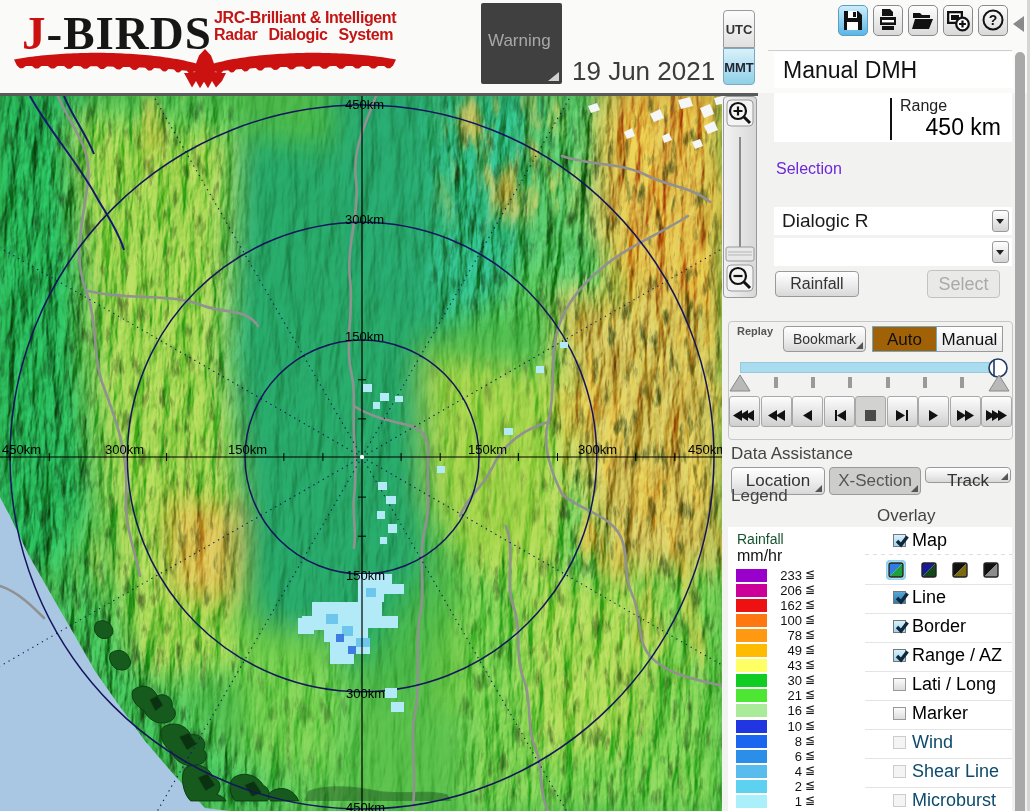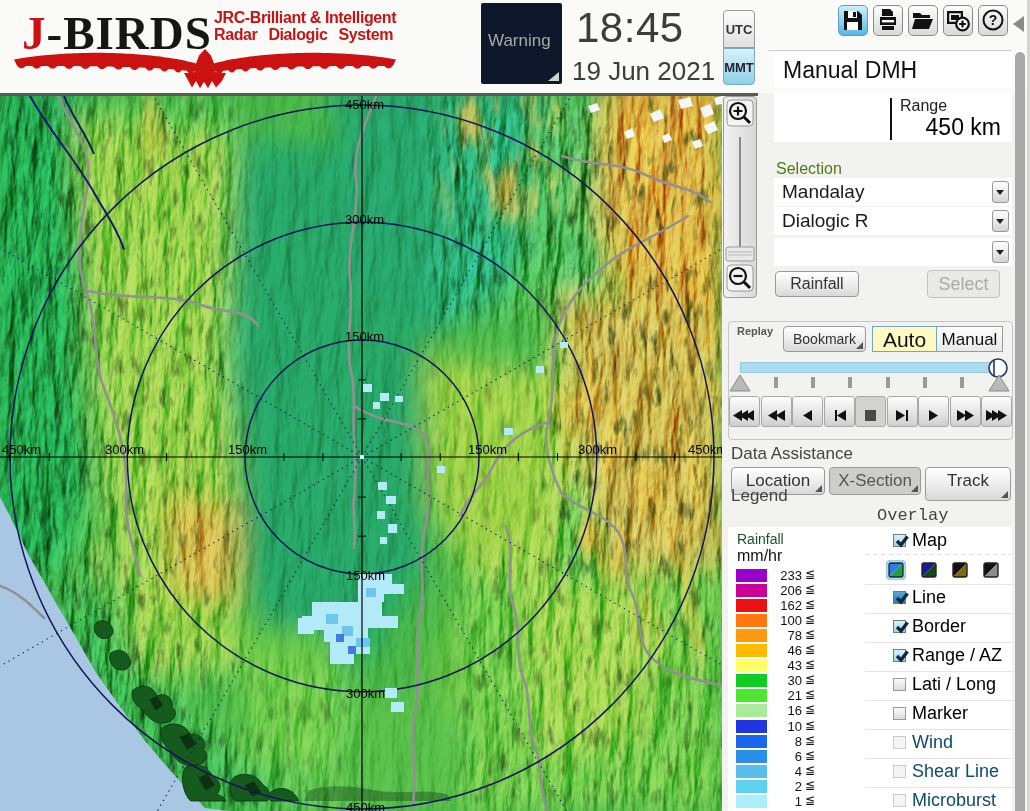--- a/index.html
+++ b/index.html
@@ -262,25 +262,24 @@
  <div class="abs" style="left:22px;top:6px;font-family:'Liberation Serif',serif;font-weight:bold;font-size:47px;letter-spacing:1px;"><span style="color:#cc1111;">J</span><span style="color:#161616;">-BIRDS</span></div>
  <div class="abs" style="left:214px;top:9px;font-size:16px;font-weight:bold;color:#c41414;letter-spacing:-0.4px;">JRC-Brilliant &amp; Intelligent</div>
  <div class="abs" style="left:214px;top:26px;font-size:16px;font-weight:bold;color:#c41414;letter-spacing:-0.4px;word-spacing:7px;">Radar Dialogic System</div>
 
  <svg class="abs" style="left:2px;top:0px;" width="410" height="100" viewBox="0 0 410 100">
   <g transform="translate(0,13.8) scale(1,0.8)">
         <path fill="#cc1111" d="M12,57 L14.9,56.4 L17.9,55.8 L20.9,55.2 L23.9,54.6 L26.9,54.1 L30.0,53.6 L33.1,53.1 L36.2,52.6 L39.4,52.2 L42.6,51.8 L45.8,51.4 L49.0,51.1 L52.2,50.8 L55.5,50.5 L58.7,50.2 L62.0,49.9 L65.3,49.7 L68.6,49.5 L71.9,49.3 L75.2,49.2 L78.5,49.1 L81.8,49.0 L85.1,48.9 L88.4,48.8 L91.8,48.8 L95.1,48.8 L98.4,48.8 L101.7,48.8 L105.0,48.9 L108.2,49.0 L111.5,49.1 L114.8,49.2 L118.0,49.4 L121.2,49.6 L124.4,49.8 L127.6,50.0 L130.8,50.3 L133.9,50.5 L137.1,50.8 L140.1,51.1 L143.2,51.5 L146.2,51.8 L149.2,52.2 L152.2,52.6 L155.2,53.1 L158.1,53.5 L160.9,54.0 L163.7,54.5 L166.5,55.0 L169.3,55.5 L172.0,56.1 L174.6,56.6 L177.2,57.2 L179.8,57.9 L182.3,58.5 L184.7,59.2 L187.1,59.8 L189.5,60.5 L191.8,61.3 L194.0,62.0 L197,52 L203,44 L209,52 L212,62 L214.2,61.3 L216.5,60.5 L218.9,59.8 L221.3,59.2 L223.7,58.5 L226.2,57.9 L228.8,57.2 L231.4,56.6 L234.0,56.1 L236.7,55.5 L239.5,55.0 L242.3,54.5 L245.1,54.0 L247.9,53.5 L250.8,53.1 L253.8,52.6 L256.8,52.2 L259.8,51.8 L262.8,51.5 L265.9,51.1 L268.9,50.8 L272.1,50.5 L275.2,50.3 L278.4,50.0 L281.6,49.8 L284.8,49.6 L288.0,49.4 L291.2,49.2 L294.5,49.1 L297.8,49.0 L301.0,48.9 L304.3,48.8 L307.6,48.8 L310.9,48.8 L314.2,48.8 L317.6,48.8 L320.9,48.9 L324.2,49.0 L327.5,49.1 L330.8,49.2 L334.1,49.3 L337.4,49.5 L340.7,49.7 L344.0,49.9 L347.3,50.2 L350.5,50.5 L353.8,50.8 L357.0,51.1 L360.2,51.4 L363.4,51.8 L366.6,52.2 L369.8,52.6 L372.9,53.1 L376.0,53.6 L379.1,54.1 L382.1,54.6 L385.1,55.2 L388.1,55.8 L391.1,56.4 L394.0,57.0 L391.1,64.7 L388.1,68.1 L385.1,68.2 L382.1,65.1 L379.1,65.1 L376.0,65.2 L372.9,68.4 L369.8,68.4 L366.6,65.2 L363.4,65.2 L360.2,65.3 L357.0,68.5 L353.8,68.5 L350.5,65.3 L347.3,65.3 L344.0,65.3 L340.7,68.6 L337.4,68.6 L334.1,65.4 L330.8,65.4 L327.5,65.5 L324.2,68.7 L320.9,68.7 L317.6,65.6 L314.2,65.6 L310.9,65.7 L307.6,69.0 L304.3,69.0 L301.0,65.9 L297.8,66.0 L294.5,66.1 L291.2,69.4 L288.0,69.5 L284.8,66.4 L281.6,66.5 L278.4,66.6 L275.2,70.0 L272.1,70.1 L268.9,67.0 L265.9,67.2 L262.8,67.4 L259.8,70.8 L256.8,70.9 L253.8,67.9 L250.8,68.1 L247.9,68.4 L245.1,71.8 L242.3,72.0 L239.5,69.1 L236.7,69.3 L234.0,69.6 L231.4,73.1 L228.8,73.4 L226.2,70.5 L223.7,70.8 L221.3,71.2 L218.9,74.7 L216.5,75.1 L214.2,72.2 L212.0,72.6 L224,74 L220,84 L214,92 L210,84 L206,93 L202,85 L198,93 L194,84 L190,92 L186,83 L182,74 L194.0,72.6 L191.8,72.2 L189.5,75.1 L187.1,74.7 L184.7,71.2 L182.3,70.8 L179.8,70.5 L177.2,73.4 L174.6,73.1 L172.0,69.6 L169.3,69.3 L166.5,69.1 L163.7,72.0 L160.9,71.8 L158.1,68.4 L155.2,68.1 L152.2,67.9 L149.2,70.9 L146.2,70.8 L143.2,67.4 L140.1,67.2 L137.1,67.0 L133.9,70.1 L130.8,70.0 L127.6,66.6 L124.4,66.5 L121.2,66.4 L118.0,69.5 L114.8,69.4 L111.5,66.1 L108.2,66.0 L105.0,65.9 L101.7,69.0 L98.4,69.0 L95.1,65.7 L91.8,65.6 L88.4,65.6 L85.1,68.7 L81.8,68.7 L78.5,65.5 L75.2,65.4 L71.9,65.4 L68.6,68.6 L65.3,68.6 L62.0,65.3 L58.7,65.3 L55.5,65.3 L52.2,68.5 L49.0,68.5 L45.8,65.3 L42.6,65.2 L39.4,65.2 L36.2,68.4 L33.1,68.4 L30.0,65.2 L26.9,65.1 L23.9,65.1 L20.9,68.2 L17.9,68.1 L14.9,64.7 Z"></path>
       </g>
  </svg>
 
- <div class="abs" style="left:481px;top:3px;width:81px;height:81px;background:#0f172a;border-radius:2px;">
+ <div class="abs" style="left:481px;top:3px;width:81px;height:81px;background:#404040;border-radius:2px;">
    <div style="position:absolute;left:7px;top:28px;font-size:17px;color:#a8a8a8;">Warning</div>
    <div style="position:absolute;right:3px;bottom:3px;width:0;height:0;border-left:11px solid transparent;border-bottom:9px solid #d0d0d0;"></div>
  </div>
- <div class="abs" style="left:576px;top:4px;font-size:42px;color:#3c3c3c;letter-spacing:0.5px;">18:45</div>
  <div class="abs" style="left:572px;top:56px;font-size:26px;color:#3c3c3c;">19 Jun 2021</div>
 
  <div class="abs" style="left:723px;top:10px;width:32px;height:38px;border:1px solid #9a9a9a;border-radius:4px 4px 0 0;background:linear-gradient(#fcfcfc,#e0e0e0);font-size:13px;font-weight:bold;color:#333;text-align:center;line-height:38px;">UTC</div>
  <div class="abs" style="left:723px;top:48px;width:32px;height:37px;border:1px solid #7aaabf;border-radius:0 0 4px 4px;background:linear-gradient(#d9f1fa,#8fd0e8);font-size:13px;font-weight:bold;color:#223;text-align:center;line-height:37px;">MMT</div>
 
  <div class="tbtn" style="left:838px;background:linear-gradient(#cdeefb,#58b6e6);border-color:#5b9ec4;"></div>
  <div class="tbtn" style="left:873px;"></div>
  <div class="tbtn" style="left:908px;"></div>
  <div class="tbtn" style="left:943px;"></div>
  <div class="tbtn" style="left:978px;"></div>
@@ -325,39 +324,35 @@
 
  <div class="abs" style="left:768px;top:50px;width:244px;height:1px;background:#cfcfcf;"></div>
  <div class="abs" style="left:774px;top:52px;width:239px;height:36px;background:#fff;border-radius:2px;">
    <div style="position:absolute;left:9px;top:5px;font-size:23px;color:#111;">Manual DMH</div>
  </div>
  <div class="abs" style="left:774px;top:93px;width:238px;height:49px;background:#fff;">
    <div style="position:absolute;left:116px;top:5px;width:2px;height:42px;background:#111;"></div>
    <div style="position:absolute;left:126px;top:4px;font-size:16px;color:#222;">Range</div>
    <div style="position:absolute;right:11px;top:21px;font-size:23px;color:#000;">450 km</div>
  </div>
- <div class="abs" style="left:776px;top:160px;font-size:16px;color:#4d7c0f;">Selection</div>
- <div class="ddrow" style="top:178px;">
-      <div class="ddtxt">Mandalay</div>
-      <div class="ddbtn"></div>
-    </div>
+ <div class="abs" style="left:776px;top:160px;font-size:16px;color:#6d28d9;">Selection</div>
  <div class="ddrow" style="top:207px;">
       <div class="ddtxt">Dialogic R</div>
       <div class="ddbtn"></div>
     </div>
  <div class="ddrow" style="top:238px;">
       <div class="ddbtn"></div>
     </div>
  <div class="btn abs" style="left:775px;top:271px;width:84px;height:26px;font-size:16px;line-height:24px;">Rainfall</div>
  <div class="btn dis abs" style="left:927px;top:270px;width:73px;height:28px;font-size:18px;line-height:26px;">Select</div>
 
  <div class="abs" style="left:728px;top:321px;width:285px;height:119px;border:1px solid #c6c6c6;border-radius:4px;"></div>
  <div class="abs" style="left:737px;top:325px;font-size:11px;color:#555;font-weight:bold;">Replay</div>
  <div class="btn abs" style="left:783px;top:326px;width:83px;height:26px;font-size:14px;line-height:24px;">Bookmark<div class="corner"></div></div>
- <div class="abs" style="left:872px;top:326px;width:65px;height:26px;border:1px solid #6fa7c4;background:#fef9c3;font-size:21px;line-height:25px;text-align:center;color:#111;">Auto</div>
+ <div class="abs" style="left:872px;top:326px;width:65px;height:26px;border:1px solid #6fa7c4;background:#a16207;font-size:17px;line-height:25px;text-align:center;color:#111;">Auto</div>
  <div class="abs" style="left:937px;top:326px;width:66px;height:26px;border:1px solid #9a9a9a;border-left:none;background:linear-gradient(#fff,#e8e8e8);font-size:17px;line-height:25px;text-align:center;color:#111;">Manual</div>
 
  <div class="abs" style="left:740px;top:362px;width:263px;height:11px;background:#a9dcef;border:1px solid #98c8da;"></div>
  <svg class="abs" style="left:728px;top:355px;" width="290" height="38" viewBox="0 0 290 38">
   <circle cx="270" cy="13" r="9" fill="#fff" stroke="#223a66" stroke-width="1.6"></circle>
   <line x1="266" y1="4.5" x2="266" y2="21.5" stroke="#223a66" stroke-width="1.6"></line>
   <path d="M12,20 L22,36 L2,36 Z" fill="#b9b9b9" stroke="#888" stroke-width="1"></path>
   <path d="M271,20 L281,36 L261,36 Z" fill="#b9b9b9" stroke="#888" stroke-width="1"></path>
   <g fill="#9a9a9a">
    <rect x="46" y="22" width="4" height="11"></rect>
@@ -403,21 +398,21 @@
       <div class="pbtn" style="left: 981px; width: 31px;"><svg width="29" height="29" viewBox="0 0 29 21" style="margin-top:4px">
           <path d="M4,5 L4,16 L13,10.5 Z" fill="#111"></path>
           <path d="M10,5 L10,16 L19,10.5 Z" fill="#111"></path>
           <path d="M16,5 L16,16 L25,10.5 Z" fill="#111"></path>
         </svg></div>
     </div>
 
  <div class="abs" style="left:731px;top:444px;font-size:17px;color:#444;">Data Assistance</div>
  <div class="btn abs" style="left:731px;top:467px;width:94px;height:28px;font-size:17px;line-height:26px;">Location<div class="corner"></div></div>
  <div class="btn abs" style="left:829px;top:467px;width:92px;height:28px;font-size:17px;line-height:26px;background:#cdcdcb;color:#555;">X-Section<div class="corner"></div></div>
- <div class="btn abs" style="left:925px;top:467px;width:86px;height:34px;font-size:17px;line-height:26px;">Track<div class="corner"></div></div>
+ <div class="btn abs" style="left:925px;top:467px;width:86px;height:16px;font-size:17px;line-height:26px;">Track<div class="corner"></div></div>
 
  <div class="abs" style="left:731px;top:486px;font-size:17px;color:#444;">Legend</div>
  <div class="abs" style="left:728px;top:527px;width:148px;height:284px;background:#fff;"></div>
  <div class="abs" style="left:737px;top:531px;font-size:14px;color:#14532d;">Rainfall</div>
  <div class="abs" style="left:737px;top:547px;font-size:16px;color:#111;">mm/hr</div>
  <div id="legend">
       <div class="sw" style="top:569px;background:#9900cc"></div>
       <div class="lv" style="top:568px">233</div>
       <div class="le" style="top:567px">≦</div>
       <div class="sw" style="top:584.05px;background:#cc0099"></div>
@@ -426,21 +421,21 @@
       <div class="sw" style="top:599.1px;background:#ee1111"></div>
       <div class="lv" style="top:598.1px">162</div>
       <div class="le" style="top:597.1px">≦</div>
       <div class="sw" style="top:614.15px;background:#ff7711"></div>
       <div class="lv" style="top:613.15px">100</div>
       <div class="le" style="top:612.15px">≦</div>
       <div class="sw" style="top:629.2px;background:#ff9911"></div>
       <div class="lv" style="top:628.2px">78</div>
       <div class="le" style="top:627.2px">≦</div>
       <div class="sw" style="top:644.25px;background:#ffbb00"></div>
-      <div class="lv" style="top:643.25px">46</div>
+      <div class="lv" style="top:643.25px">49</div>
       <div class="le" style="top:642.25px">≦</div>
       <div class="sw" style="top:659.3px;background:#ffff66"></div>
       <div class="lv" style="top:658.3px">43</div>
       <div class="le" style="top:657.3px">≦</div>
       <div class="sw" style="top:674.35px;background:#11cc22"></div>
       <div class="lv" style="top:673.35px">30</div>
       <div class="le" style="top:672.35px">≦</div>
       <div class="sw" style="top:689.4px;background:#4ce633"></div>
       <div class="lv" style="top:688.4px">21</div>
       <div class="le" style="top:687.4px">≦</div>
@@ -460,21 +455,21 @@
       <div class="lv" style="top:763.65px">4</div>
       <div class="le" style="top:762.65px">≦</div>
       <div class="sw" style="top:779.7px;background:#5cd2f0"></div>
       <div class="lv" style="top:778.7px">2</div>
       <div class="le" style="top:777.7px">≦</div>
       <div class="sw" style="top:794.75px;background:#aaf0fa"></div>
       <div class="lv" style="top:793.75px">1</div>
       <div class="le" style="top:792.75px">≦</div>
     </div>
 
- <div class="abs" style="left:877px;top:506px;font-size:17px;color:#444;font-family:Liberation Mono, monospace;">Overlay</div>
+ <div class="abs" style="left:877px;top:506px;font-size:17px;color:#444;">Overlay</div>
  <div class="abs" style="left:863px;top:527px;width:149px;height:284px;background:#fff;"></div>
  <div id="overlay">
       <div class="osep" style="top:584px"></div>
       <div class="osep" style="top:613px"></div>
       <div class="osep" style="top:642px"></div>
       <div class="osep" style="top:671px"></div>
       <div class="osep" style="top:700px"></div>
       <div class="osep" style="top:729px"></div>
       <div class="osep" style="top:758px"></div>
       <div class="osep" style="top:787px"></div>

